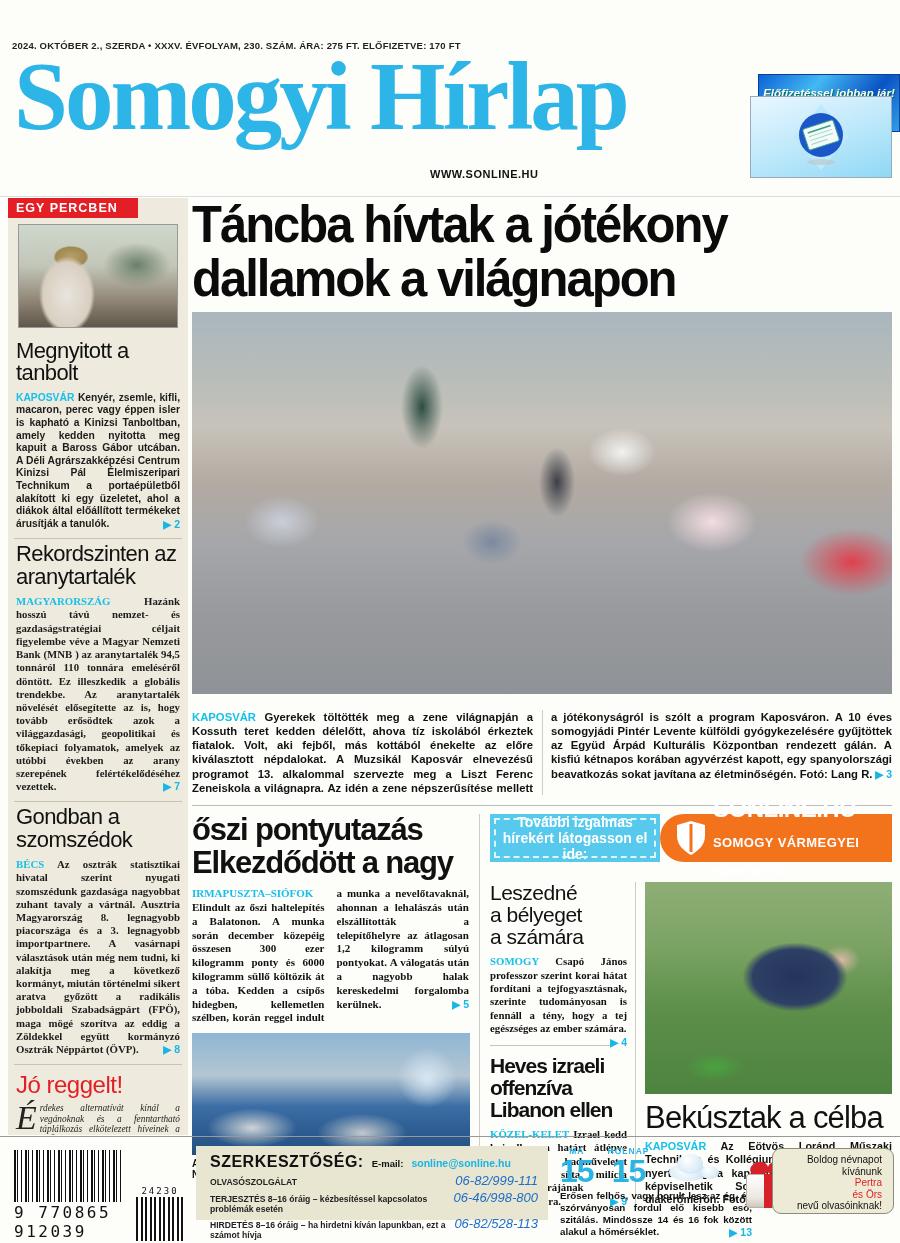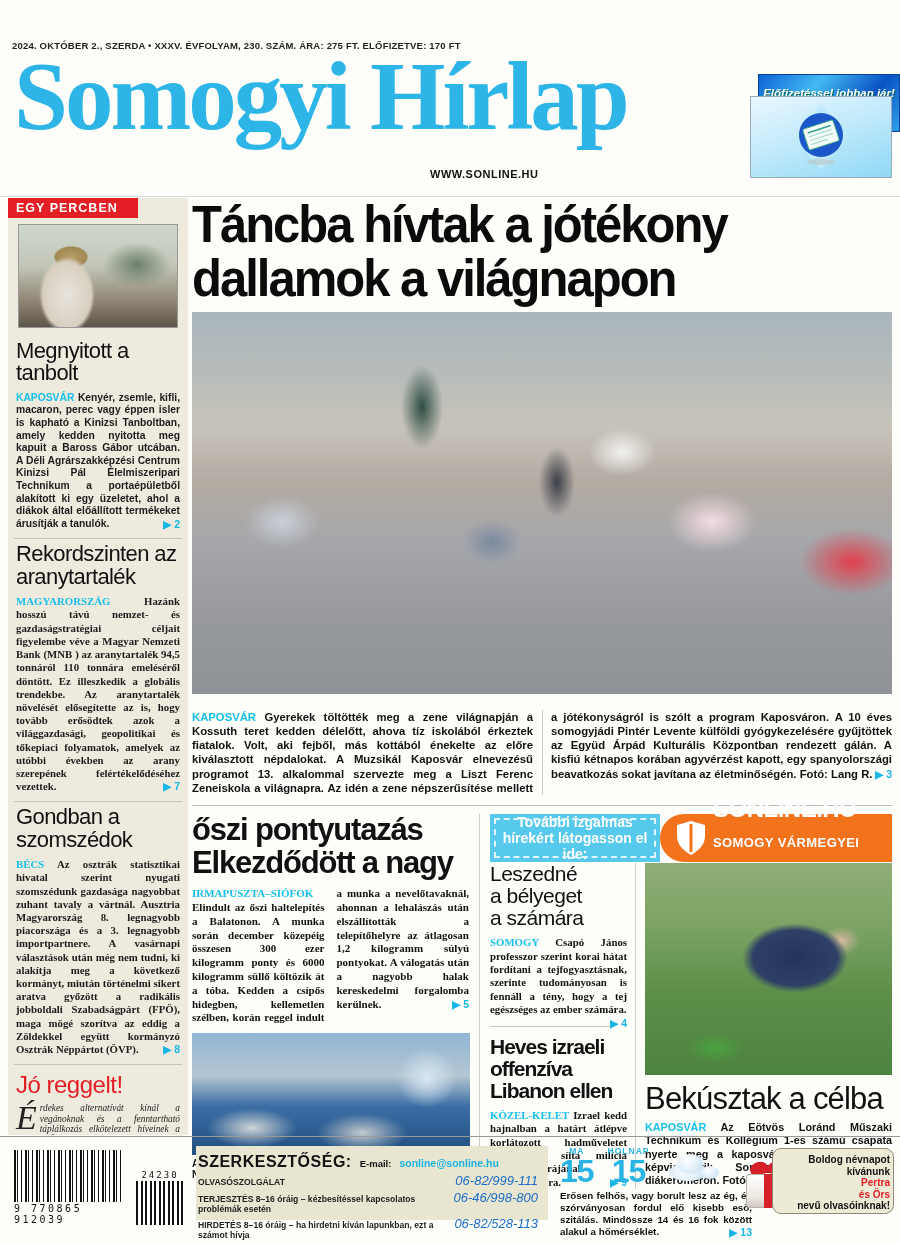--- a/index.html
+++ b/index.html
@@ -116,21 +116,21 @@
     display:flex; align-items:center; justify-content:center; text-align:center;
     padding:4px 8px; position:relative;
   }
   .banner-cyan .dash { position:absolute; inset:4px; border:2px dashed #dff6fd; pointer-events:none; }
   .banner-orange {
     width:232px; background:#f3731d; color:#fff; border-radius:26px 0 0 26px;
     display:flex; align-items:center; padding-left:16px; gap:7px;
   }
   .banner-orange .big { font-size:24px; font-weight:bold; letter-spacing:-.5px; line-height:1; }
   .banner-orange .small { font-size:13px; font-weight:bold; letter-spacing:.4px; margin-top:14px; }
-  .midcols { display:flex; margin-top:1px; }
+  .midcols { display:flex; margin-top:20px; }
   .narrowcol { width:146px; padding-right:8px; border-right:1px solid #ccc; }
   .n-title { font-size:21px; font-weight:400; line-height:1.05; letter-spacing:-.5px; margin-bottom:7px;}
   .n-title.bold { font-weight:bold; letter-spacing:-1px; }
   .n-body { font-family:"Liberation Serif", serif; font-weight:bold; font-size:10.8px; line-height:13.4px; text-align:justify; }
   .n-sep { border:none; border-top:1px solid #c9c4b2; margin:9px 0; }
   .photocol { flex:1; padding-left:9px; }
   .crawl-photo {
     width:100%; height:212px;
     background:
       radial-gradient(70px 46px at 150px 95px,#24335c 0%,#2e4066 60%,transparent 75%),
@@ -148,24 +148,24 @@
   .bc-main {
     width:108px; height:52px;
     background:repeating-linear-gradient(90deg,#111 0 2px,#fff 2px 3px,#111 3px 4px,#fff 4px 7px,#111 7px 8px,#fff 8px 11px);
   }
   .bc-add-wrap { width:48px; text-align:center; }
   .bc-addnum { font-family:"DejaVu Sans Mono", monospace; font-size:9px; letter-spacing:2px; }
   .bc-add {
     width:48px; height:44px; margin-top:1px;
     background:repeating-linear-gradient(90deg,#111 0 2px,#fff 2px 5px,#111 5px 7px,#fff 7px 9px);
   }
-  .bc-num { font-family:"DejaVu Sans Mono", monospace; font-size:10px; letter-spacing:2.5px; margin-top:1px; }
+  .bc-num { font-family:"DejaVu Sans Mono", monospace; font-size:16px; letter-spacing:2.5px; margin-top:1px; }
   .contact {
     position:absolute; left:196px; top:0; width:352px; height:74px;
-    background:#e8e5d1; padding:7px 10px 0 2px;
+    background:#e8e5d1; padding:7px 10px 0 14px;
   }
   .contact .c-head { display:flex; align-items:baseline; gap:8px; }
   .c-title { font-size:16px; font-weight:bold; letter-spacing:.5px; }
   .c-email-label { font-size:9.5px; font-weight:bold; }
   .c-email { font-size:10.5px; font-weight:bold; color:#1ab4e2;text-align:center; }
   .c-row { display:flex; justify-content:space-between; margin-top:2px; align-items:baseline;}
   .c-label { font-size:8.6px; font-weight:bold; color:#222; }
   .c-phone { font-size:13px; font-weight:normal; font-style:italic; color:#1d6ec6; white-space:nowrap; }
   .weather { position:absolute; left:560px; top:0; width:192px; }
   .w-row { display:flex; gap:14px; align-items:flex-start; }
@@ -177,21 +177,21 @@
     position:absolute; background:radial-gradient(circle at 40% 30%,#fff 0%,#dcecf8 60%,#bcd8ee 100%);
     border-radius:50%;
   }
   .cloud .c1 { width:26px; height:20px; left:14px; top:0; }
   .cloud .c2 { width:38px; height:18px; left:6px; top:9px; }
   .cloud .c3 { width:18px; height:13px; left:38px; top:12px; }
   .w-text { font-size:9.8px; font-weight:bold; line-height:12px; margin-top:4px; text-align:justify;}
   .nameday {
     position:absolute; left:772px; top:2px; width:122px; height:66px;
     background:#edead6; border:1px solid #8c8c7a; border-radius:9px;
-    padding:5px 3px 0 0; text-align:right; font-size:10px; font-weight:bold; line-height:11.5px;
+    padding:5px 11px 0 0; text-align:right; font-size:10px; font-weight:normal; line-height:11.5px;
   }
   .nameday .red { color:#e31e24; }
   .gift { position:absolute; left:742px; top:8px; width:52px; height:56px; }
   .gift .box {
     position:absolute; left:4px; top:20px; width:44px; height:34px;
     background:linear-gradient(180deg,#fff 0%,#ece8e2 70%,#cfc8bf 100%);
     border:1px solid #b9b2a6; border-radius:3px;
   }
   .gift .ribv { position:absolute; left:22px; top:20px; width:8px; height:34px; background:#d6202a; }
   .gift .bow1,.gift .bow2 {

